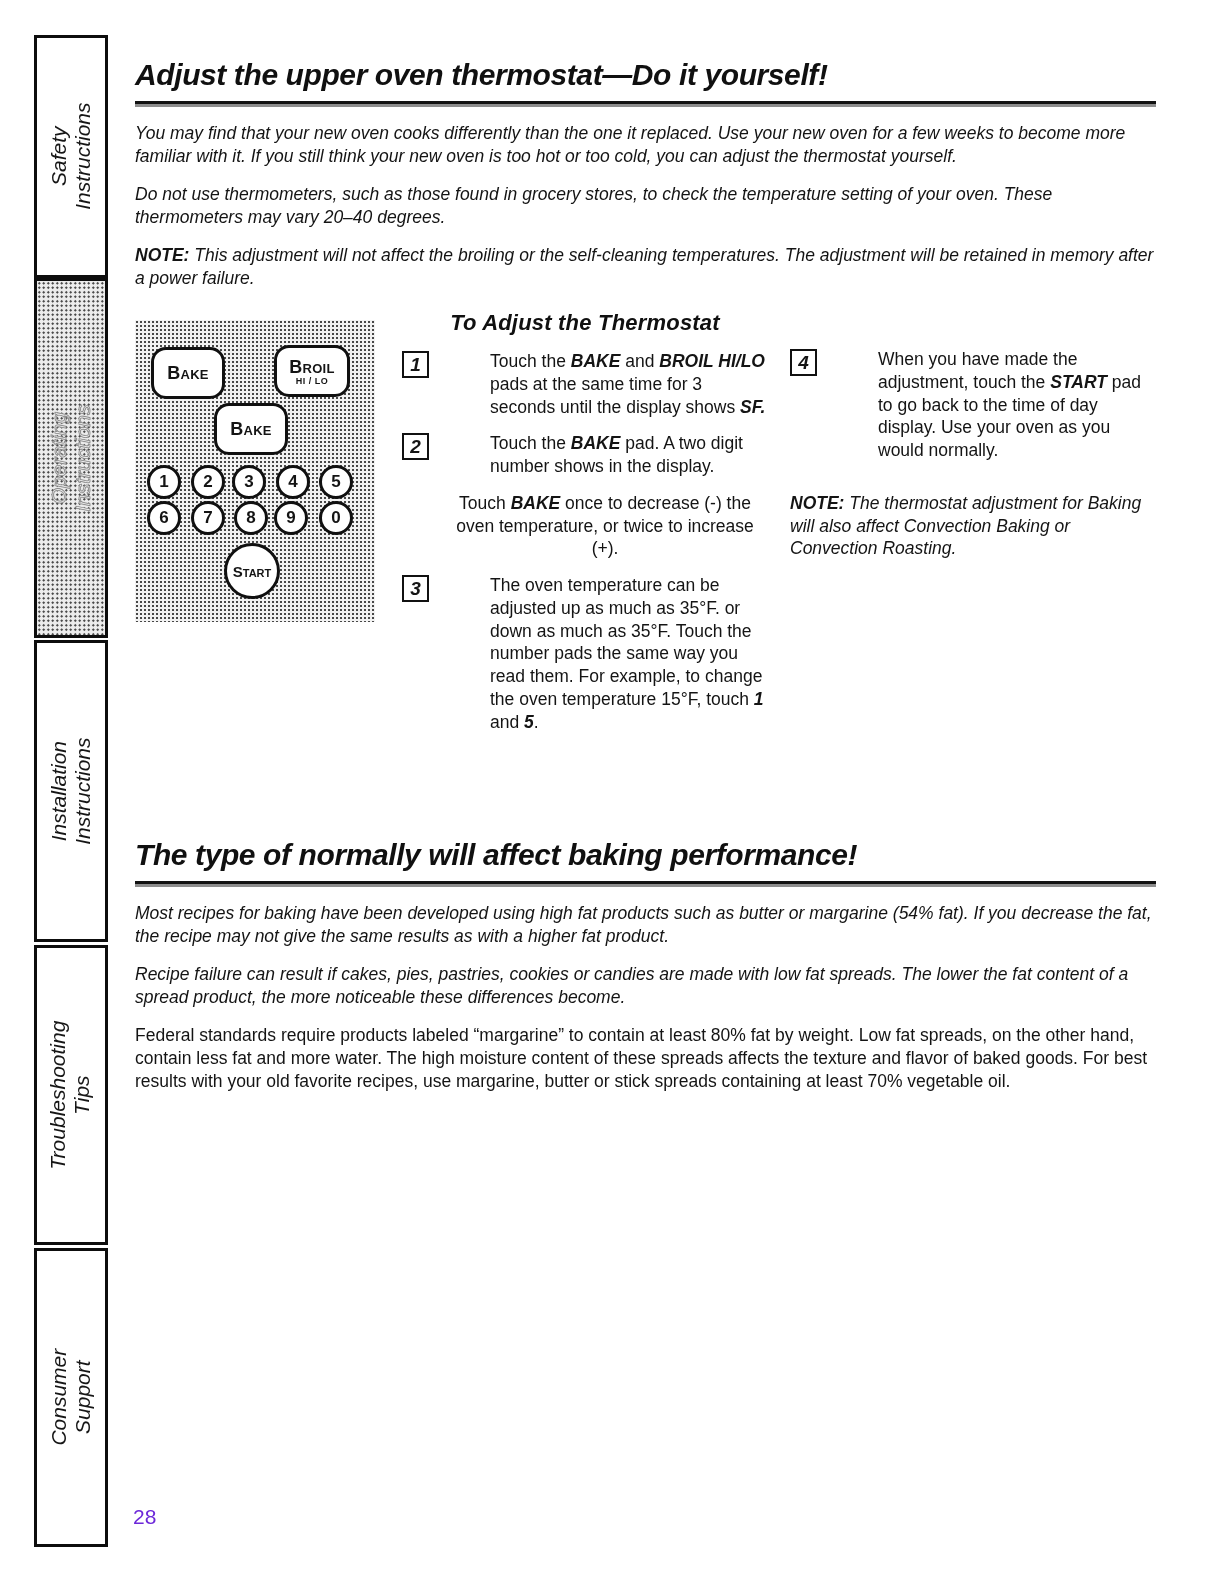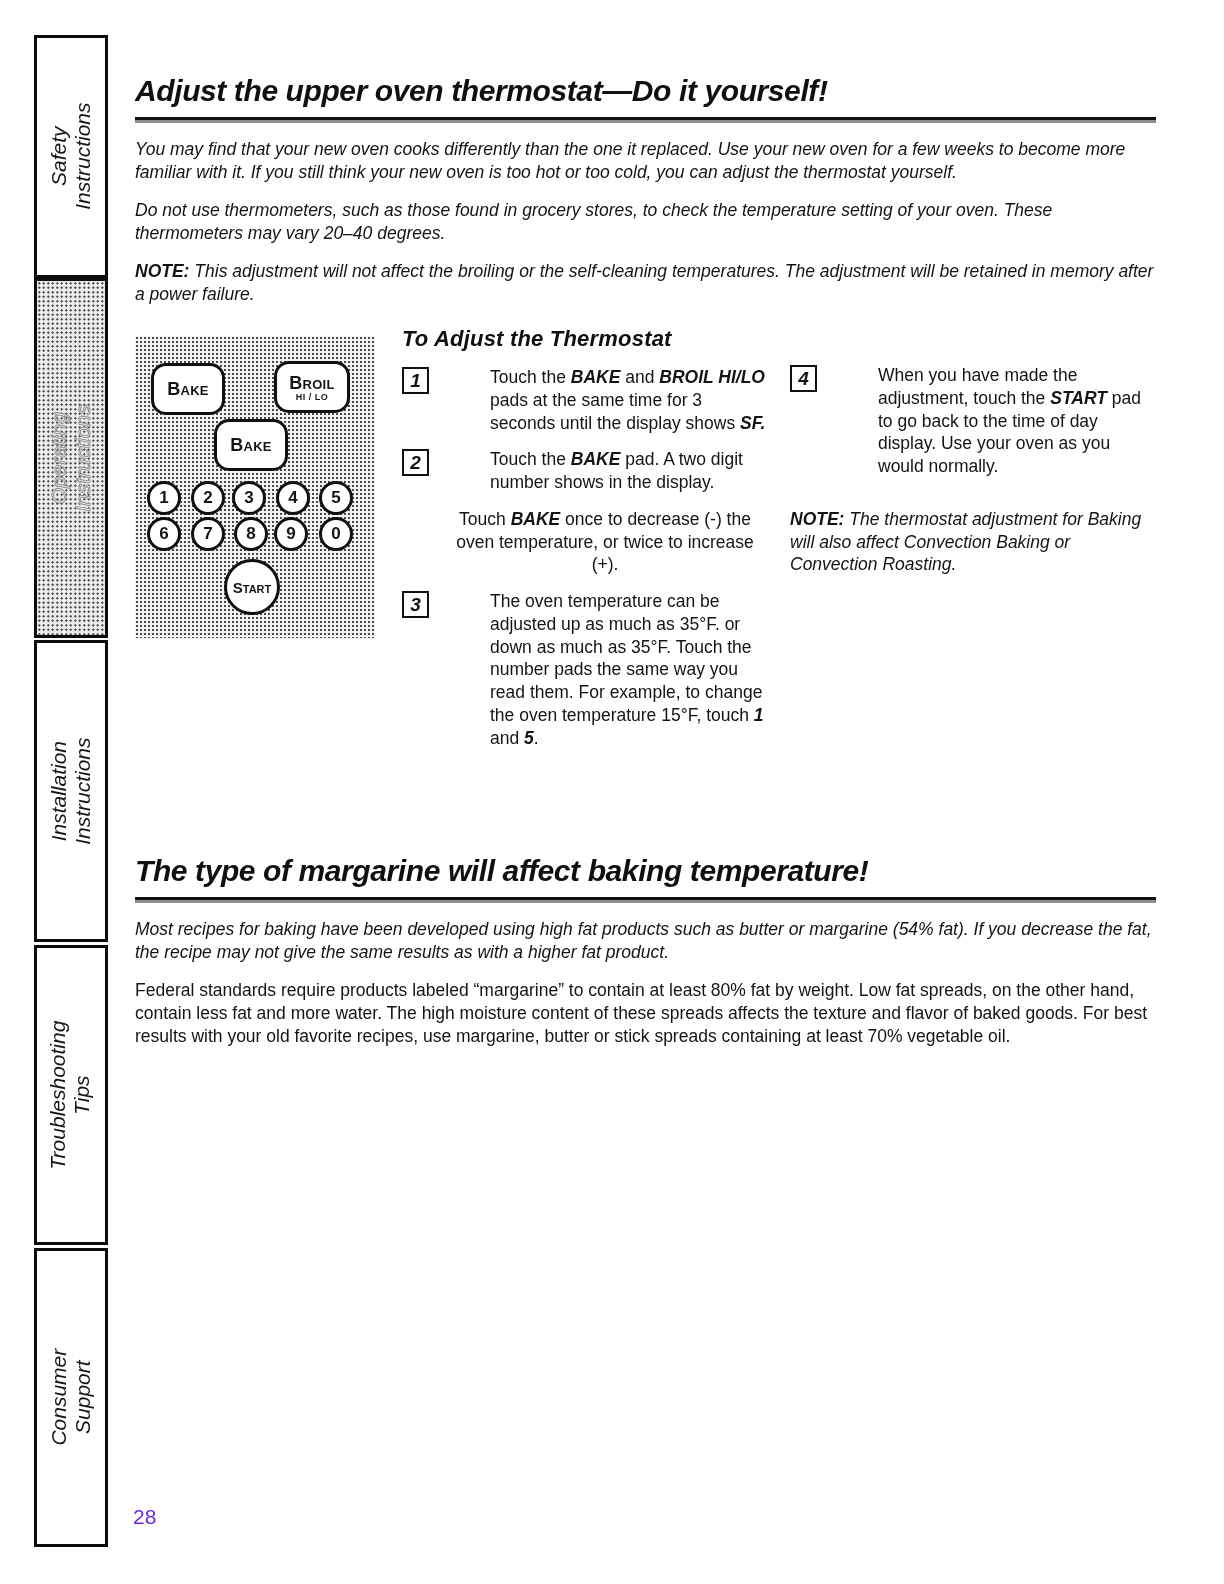--- a/index.html
+++ b/index.html
@@ -38,21 +38,21 @@
   }
   .shaded .side-label {
     color:#ececec;
     -webkit-text-stroke:0.8px #8a8a8a;
     text-shadow:0 0 1px #9a9a9a;
   }
 
   
   .main { position:absolute; left:135px; top:0; width:1021px; }
   .h-title {
-    margin-top:74px;
+    margin-top:58px;
     font-style:italic; font-weight:bold;
     font-size:30px; line-height:1.15;
     letter-spacing:-0.4px;
     color:#101010;
   }
   .rule { margin-top:8px; height:6px; background:#121212; border-bottom:3px solid #8d8d8d; }
   .para { margin-top:15px; font-size:17.5px; line-height:1.32; }
   .it   { font-style:italic; }
   .note-label { font-weight:bold; font-style:italic; }
   .run-bold { font-weight:bold; font-style:italic; }
@@ -90,21 +90,21 @@
     position:absolute; left:89px; top:223px; width:56px; height:56px;
     background:#fff; border:3px solid #101010; border-radius:50%;
     display:flex; align-items:center; justify-content:center;
     font-variant:small-caps; font-weight:bold; font-size:15px;
   }
 
   .col1 { width:366px; margin-left:27px; }
   .col2 { width:356px; margin-left:22px; padding-top:38px; }
   .steps-heading {
     font-style:italic; font-weight:bold; font-size:22px;
-    letter-spacing:0.2px; color:#101010;
+    letter-spacing:0.2px; color:#101010;text-align:center;
   }
   .step { display:flex; margin-top:14px; }
   .step-num {
     flex:none; width:27px; height:27px; margin-right:13px; margin-top:1px;
     border:2px solid #111; background:#fff;
     display:flex; align-items:center; justify-content:center;
     font-style:italic; font-weight:bold; font-size:19px;
   }
   .step-text { font-size:17.5px; line-height:1.3;margin-left:48px; }
   .step-extra { margin:14px 0 0 40px; font-size:17.5px; line-height:1.3;text-align:center; }
@@ -192,21 +192,22 @@
 
     <div class="col2">
       <div class="step" style="margin-top:0">
         <div class="step-num">4</div>
         <div class="step-text">When you have made the adjustment, touch the <span class="run-bold">START</span> pad to go back to the time of day display. Use your oven as you would normally.</div>
       </div>
       <p class="col-note"><span class="note-label">NOTE:</span> <span>The thermostat adjustment for Baking will also affect Convection Baking or Convection Roasting.</span></p>
     </div>
   </div>
 
-  <div class="h-title" style="margin-top:16px">The type of margarine will affect baking temperature!</div>
+  <div class="h-title" style="margin-top:16px">The type of normally will affect baking performance!</div>
   <div class="rule"></div>
 
   <p class="para it">Most recipes for baking have been developed using high fat products such as butter or margarine (54% fat). If you decrease the fat, the recipe may not give the same results as with a higher fat product.</p>
+  <p class="para it">Recipe failure can result if cakes, pies, pastries, cookies or candies are made with low fat spreads. The lower the fat content of a spread product, the more noticeable these differences become.</p>
   <p class="para">Federal standards require products labeled “margarine” to contain at least 80% fat by weight. Low fat spreads, on the other hand, contain less fat and more water. The high moisture content of these spreads affects the texture and flavor of baked goods. For best results with your old favorite recipes, use margarine, butter or stick spreads containing at least 70% vegetable oil.</p>
 
 </div>
 
 <div class="page-num">28</div>
 
 </body></html>

